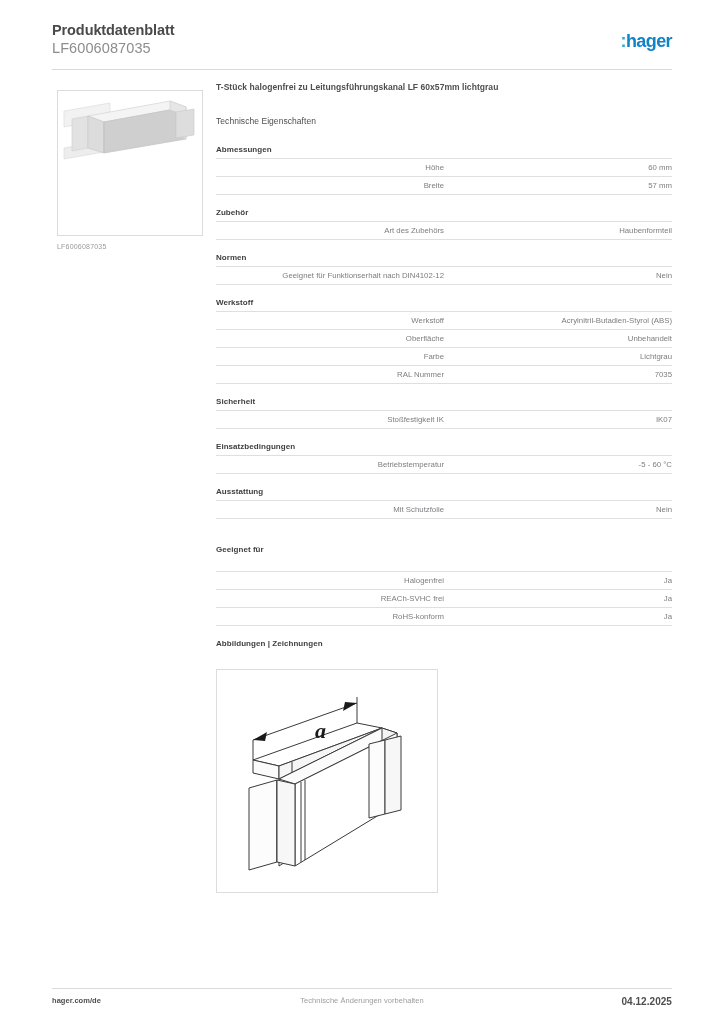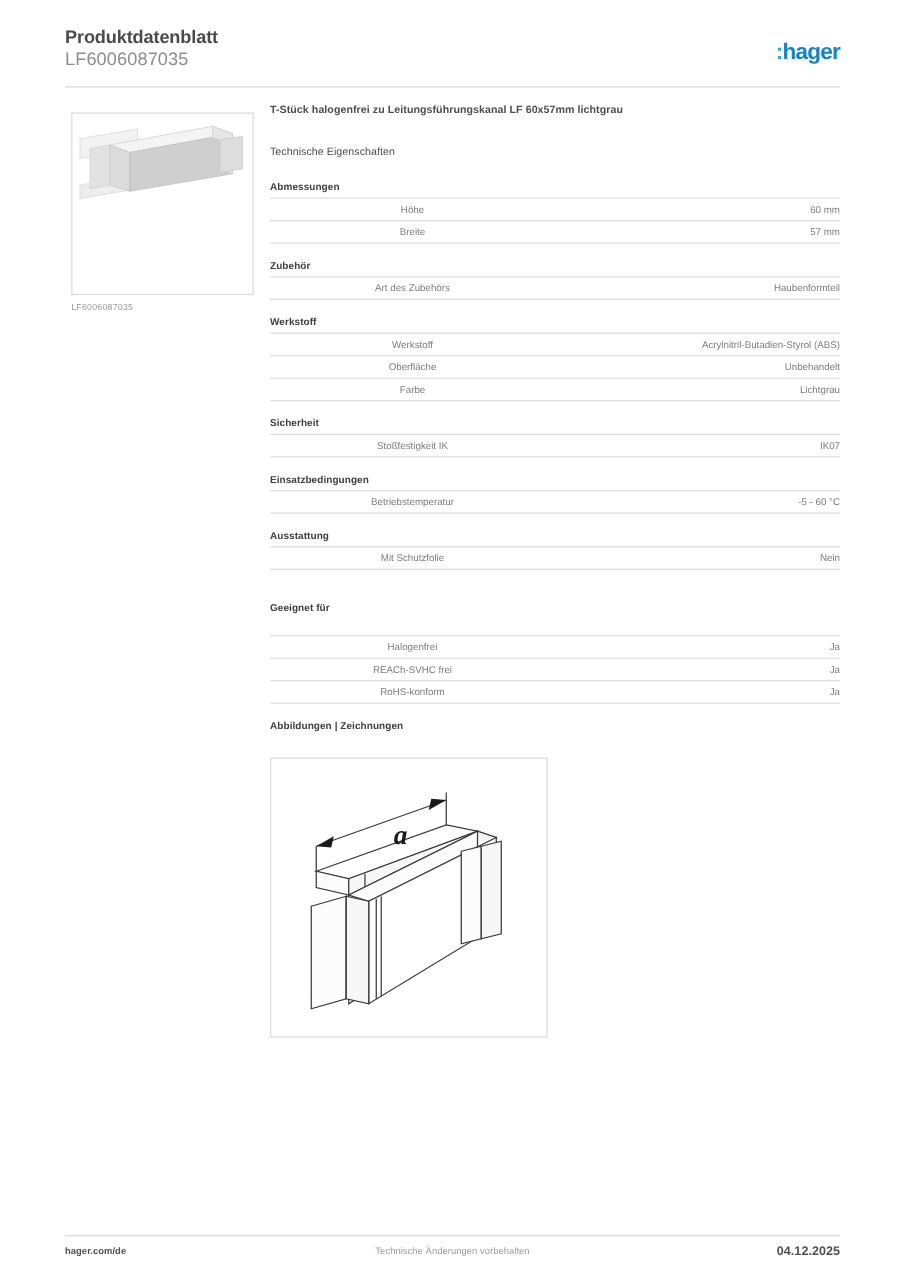--- a/index.html
+++ b/index.html
@@ -133,21 +133,21 @@
     border-top: 1px solid #dfdfe2;
     padding: 3.5px 0 3.5px 0;
     font-size: 7.8px;
     color: #7d7d81;
     line-height: 10px;
     vertical-align: baseline;
   }
   .spec-row:last-child td {
     border-bottom: 1px solid #dfdfe2;
   }
-  .spec-label { text-align: center; }
+  .spec-label { text-align: right; }
   .spec-value { text-align: right; white-space: nowrap; }
 
   
   .draw-heading {
     font-size: 8px;
     font-weight: bold;
     color: #3f3f41;
     letter-spacing: 0.05px;
     margin: 10px 0 20px 0;
     line-height: 10px;
@@ -267,34 +267,49 @@
           <table class="spec-table">
             <tbody>
               <tr class="spec-row">
                 <td class="spec-label">Art des Zubehörs</td>
                 <td class="spec-value">Haubenformteil</td>
               </tr>
             </tbody>
           </table>
         </div>
         <div class="spec-group">
+          <div class="spec-group-title">Normen</div>
+          <table class="spec-table">
+            <tbody>
+              <tr class="spec-row">
+                <td class="spec-label">Geeignet für Funktionserhalt nach DIN4102-12</td>
+                <td class="spec-value">Nein</td>
+              </tr>
+            </tbody>
+          </table>
+        </div>
+        <div class="spec-group">
           <div class="spec-group-title">Werkstoff</div>
           <table class="spec-table">
             <tbody>
               <tr class="spec-row">
                 <td class="spec-label">Werkstoff</td>
                 <td class="spec-value">Acrylnitril-Butadien-Styrol (ABS)</td>
               </tr>
               <tr class="spec-row">
                 <td class="spec-label">Oberfläche</td>
                 <td class="spec-value">Unbehandelt</td>
               </tr>
               <tr class="spec-row">
                 <td class="spec-label">Farbe</td>
                 <td class="spec-value">Lichtgrau</td>
+              </tr>
+              <tr class="spec-row">
+                <td class="spec-label">RAL Nummer</td>
+                <td class="spec-value">7035</td>
               </tr>
             </tbody>
           </table>
         </div>
         <div class="spec-group">
           <div class="spec-group-title">Sicherheit</div>
           <table class="spec-table">
             <tbody>
               <tr class="spec-row">
                 <td class="spec-label">Stoßfestigkeit IK</td>

